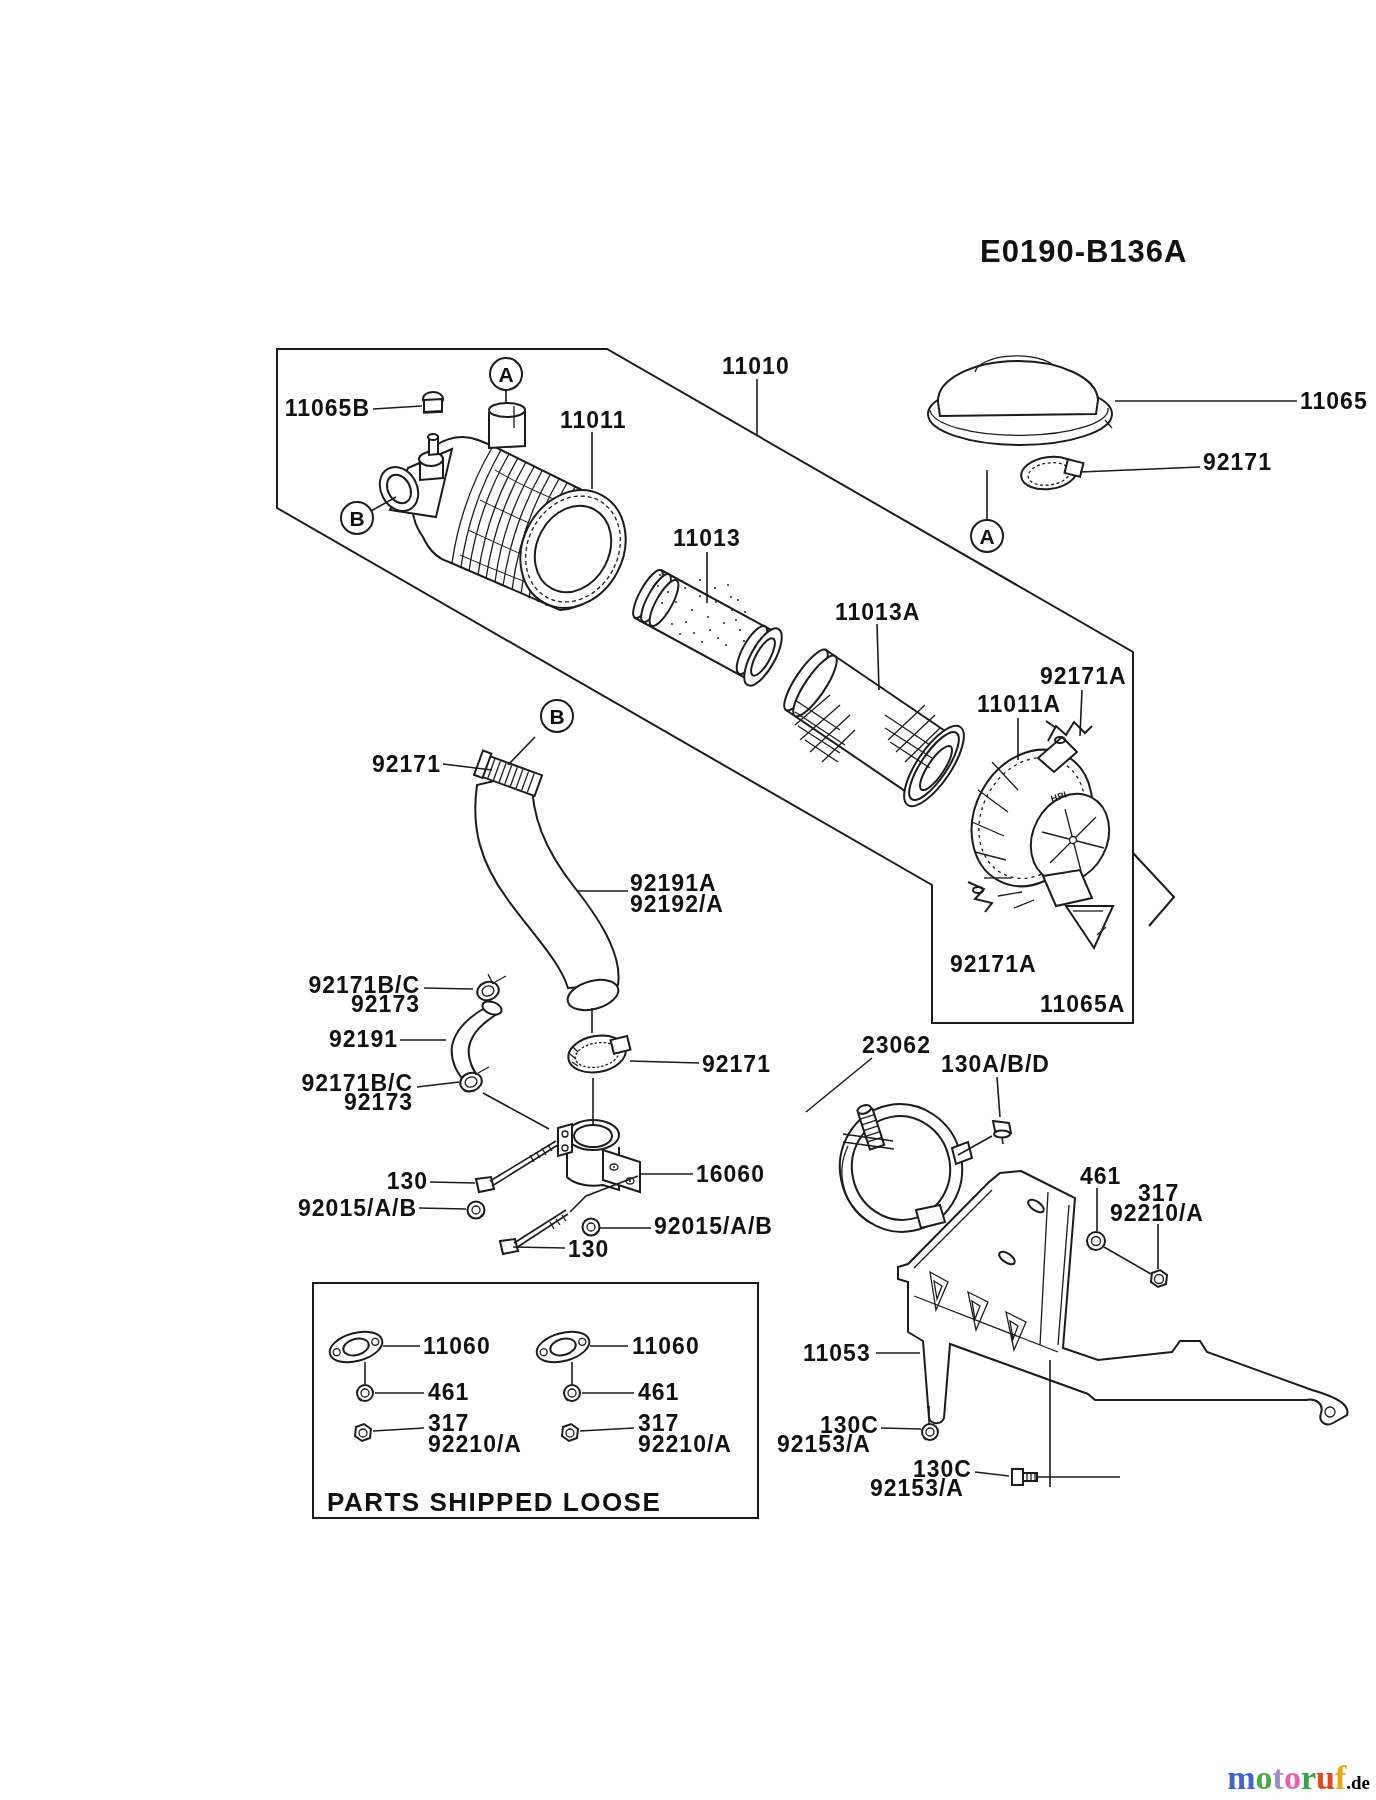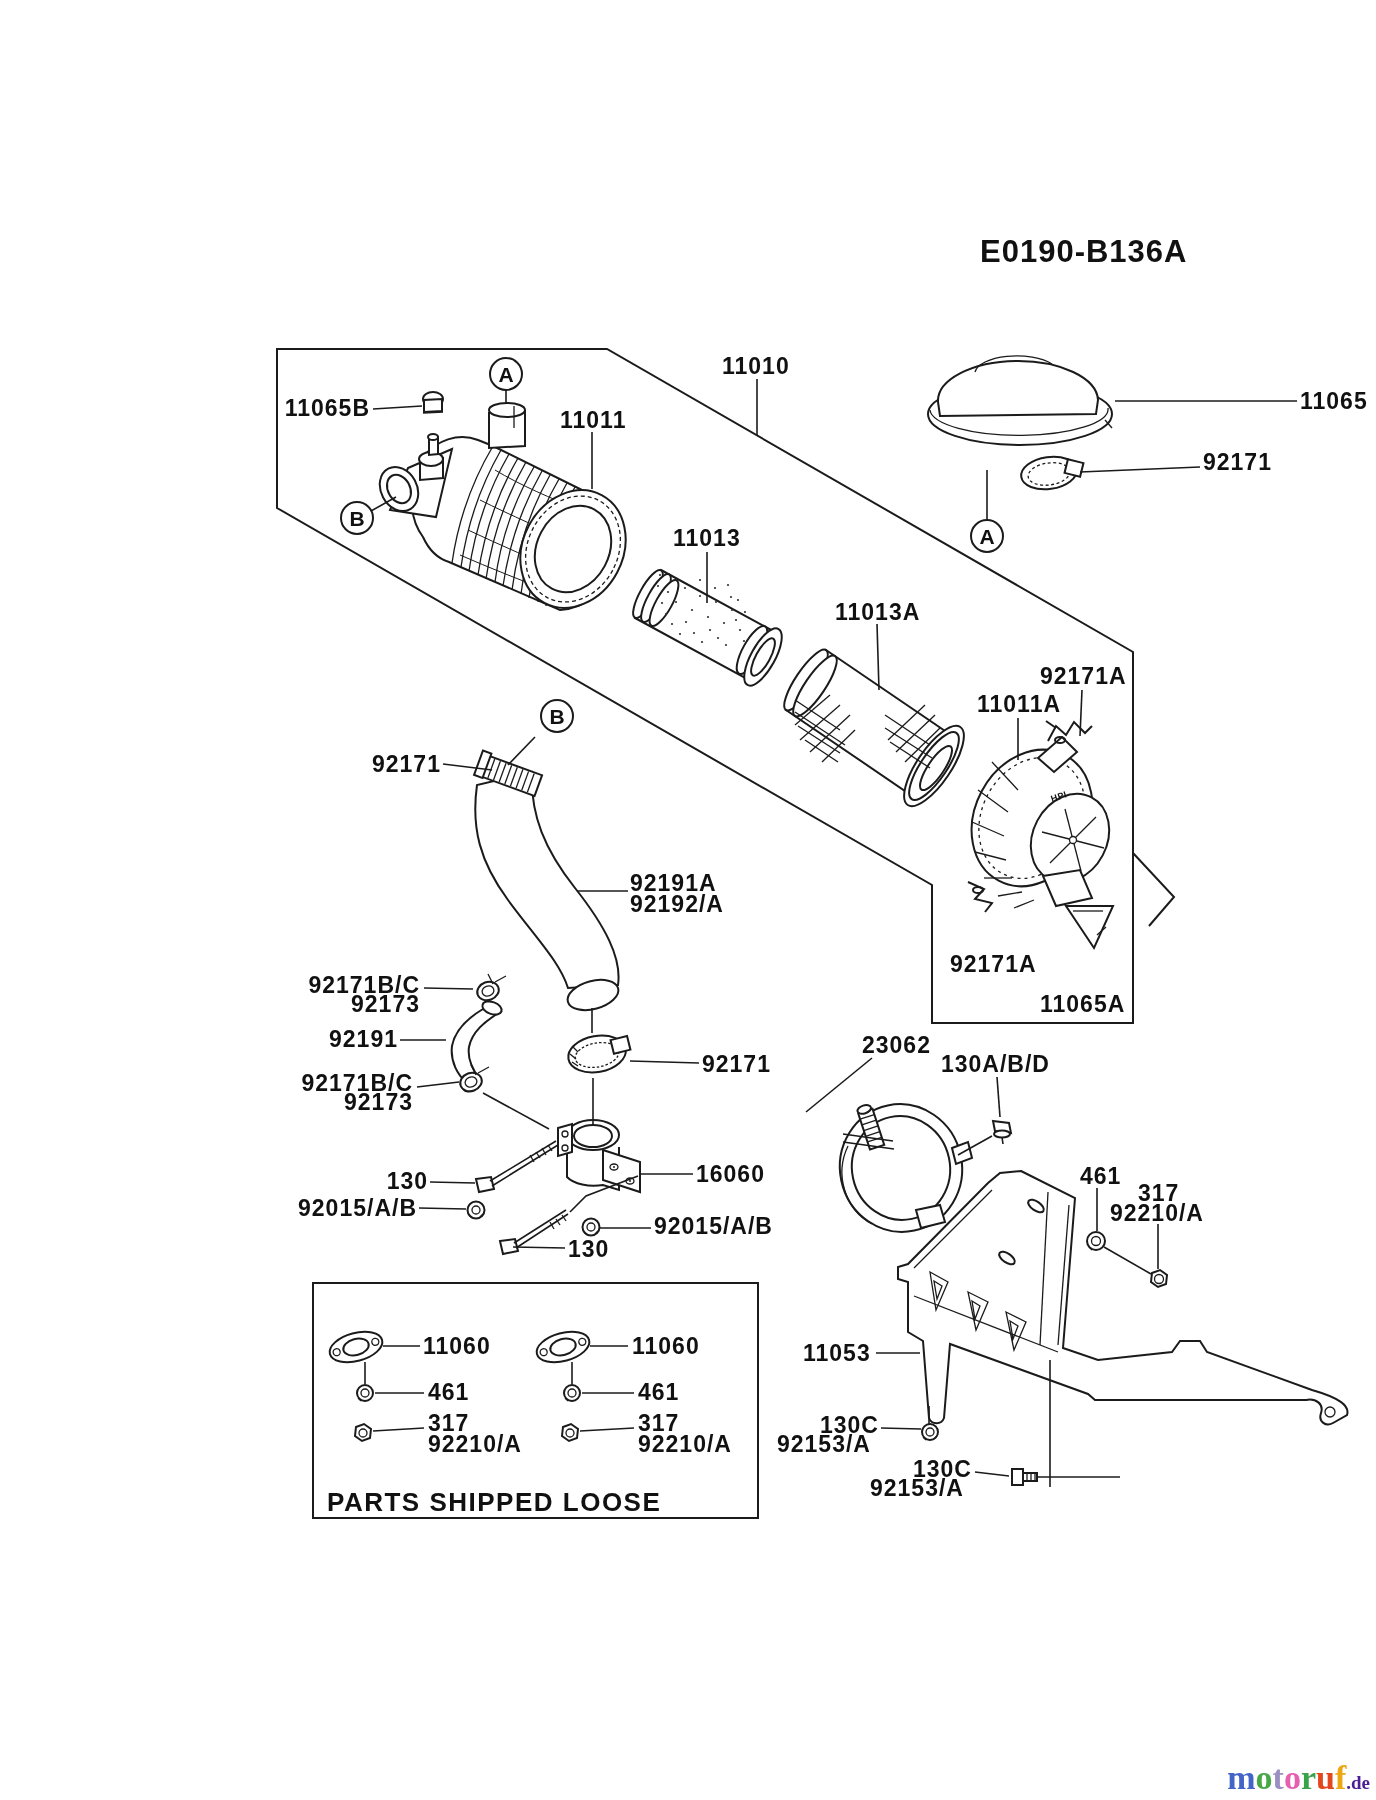--- a/index.html
+++ b/index.html
@@ -519,15 +519,15 @@
     <text class="lbl" x="638" y="1400">461</text>
     <text class="lbl" x="428" y="1431">317</text>
     <text class="lbl" x="638" y="1431">317</text>
     <text class="lbl" x="428" y="1452">92210/A</text>
     <text class="lbl" x="638" y="1452">92210/A</text>
     <text class="boxttl" x="327" y="1511">PARTS SHIPPED LOOSE</text>
   </g>
 </svg>
 
 <div class="wm">
-  <span style="color: rgb(67, 101, 200);">m</span><span style="color: rgb(69, 168, 69);">o</span><span style="color: rgb(154, 143, 192);">t</span><span style="color: rgb(229, 96, 176);">o</span><span style="color: rgb(58, 163, 74);">r</span><span style="color: rgb(226, 71, 29);">u</span><span style="color: rgb(237, 167, 18);">f</span><span class="suffix" style="color: #4c1d95;">.de</span>
+  <span style="color: rgb(67, 101, 200);">m</span><span style="color: rgb(69, 168, 69);">o</span><span style="color: rgb(154, 143, 192);">t</span><span style="color: rgb(229, 96, 176);">o</span><span style="color: rgb(58, 163, 74);">r</span><span style="color: rgb(226, 71, 29);">u</span><span style="color: rgb(237, 167, 18);">f</span><span class="suffix" style="color: #000000;">.de</span>
 </div>
 </div>
 
 </body></html>

